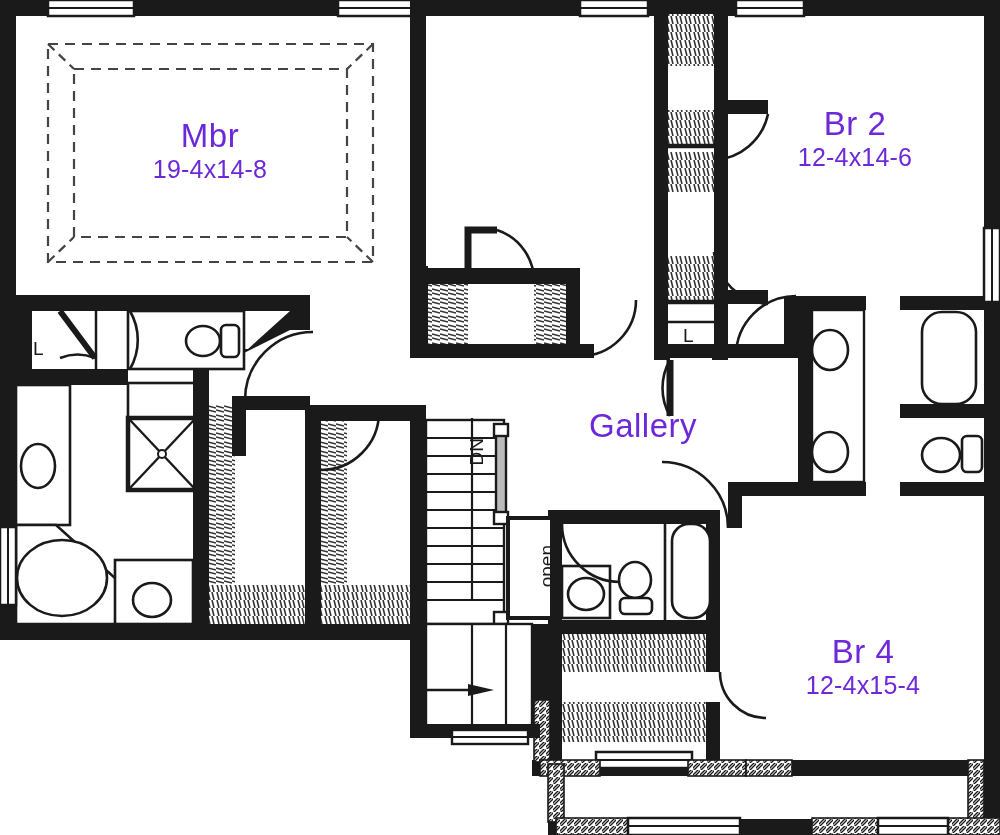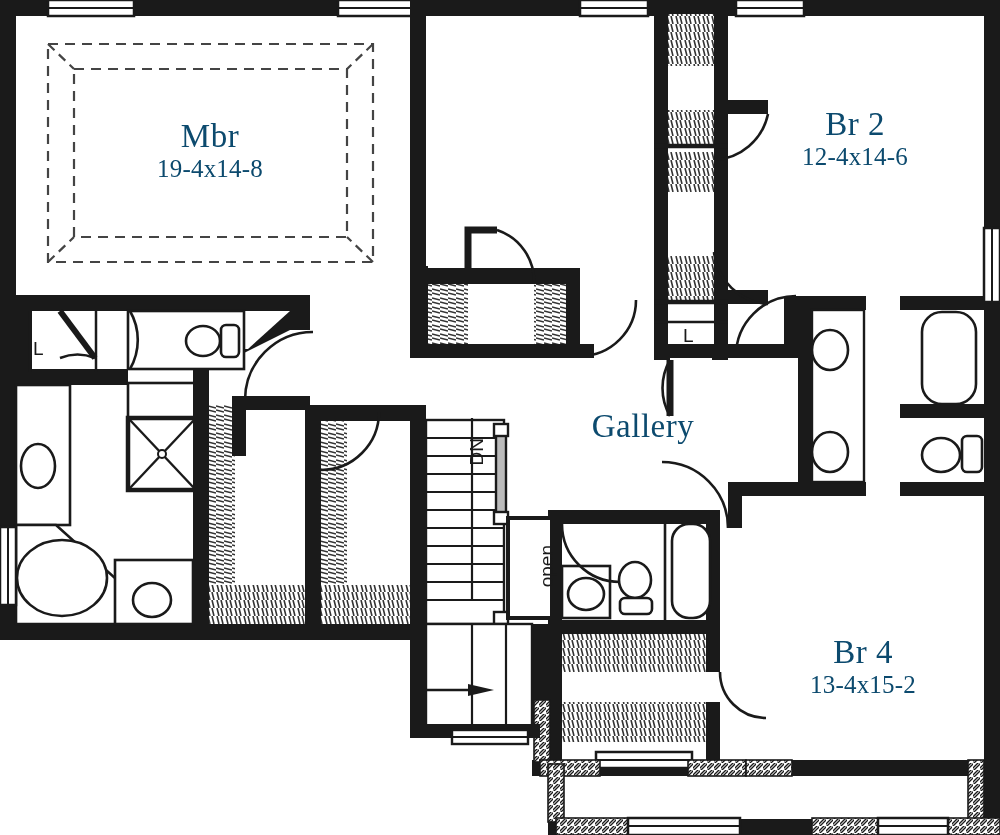--- a/index.html
+++ b/index.html
@@ -20,22 +20,22 @@
     position: absolute;
     left: 0;
     top: 0;
     width: 1000px;
     height: 835px;
     display: block;
   }
   .room-label {
     position: absolute;
     text-align: center;
-    color: #0c4a6e;
-    font-family: Liberation Serif, serif;
+    color: #6d28d9;
+    font-family: Liberation Sans, sans-serif;
     white-space: nowrap;
     pointer-events: none;
   }
   .room-name {
     font-size: 33px;
     line-height: 36px;
     letter-spacing: 0.5px;
   }
   .room-dims {
     font-size: 25px;
@@ -381,21 +381,21 @@
   </div>
 
 
   <div class="room-label" style="left:755px; top:106px; width:200px;">
     <div class="room-name">Br 2</div>
     <div class="room-dims">12-4x14-6</div>
   </div>
 
   <div class="room-label" style="left:763px; top:634px; width:200px;">
     <div class="room-name">Br 4</div>
-    <div class="room-dims">13-4x15-2</div>
+    <div class="room-dims">12-4x15-4</div>
   </div>
 
   <div class="room-label" style="left:562px; top:408px; width:162px;">
     <div class="room-name">Gallery</div>
   </div>
 
   <div class="mini-label" style="left:33px; top:338px;">L</div>
 
   <div class="mini-label" style="left:683px; top:325px;">L</div>
 

